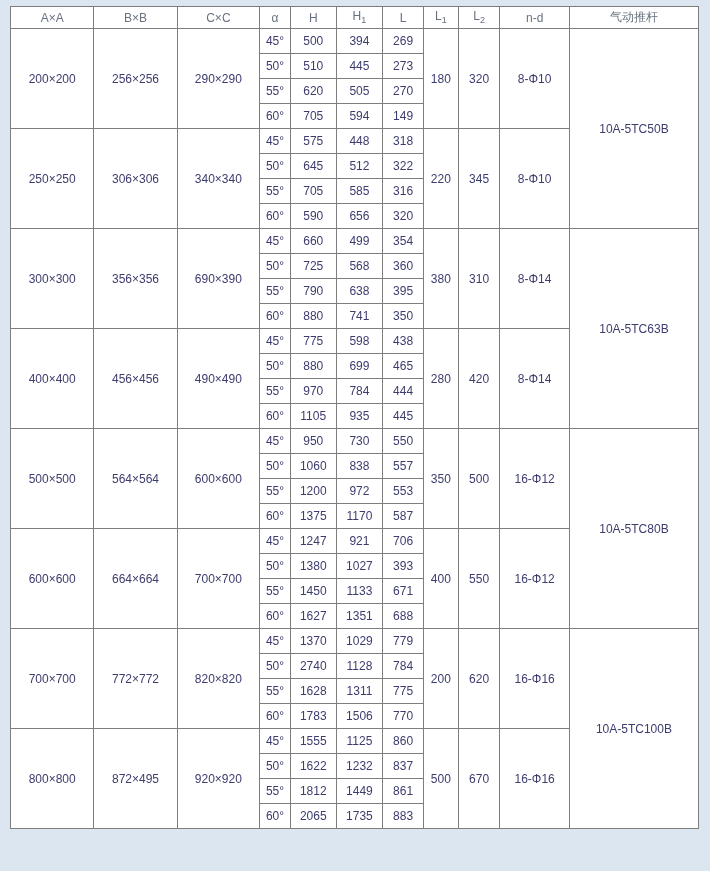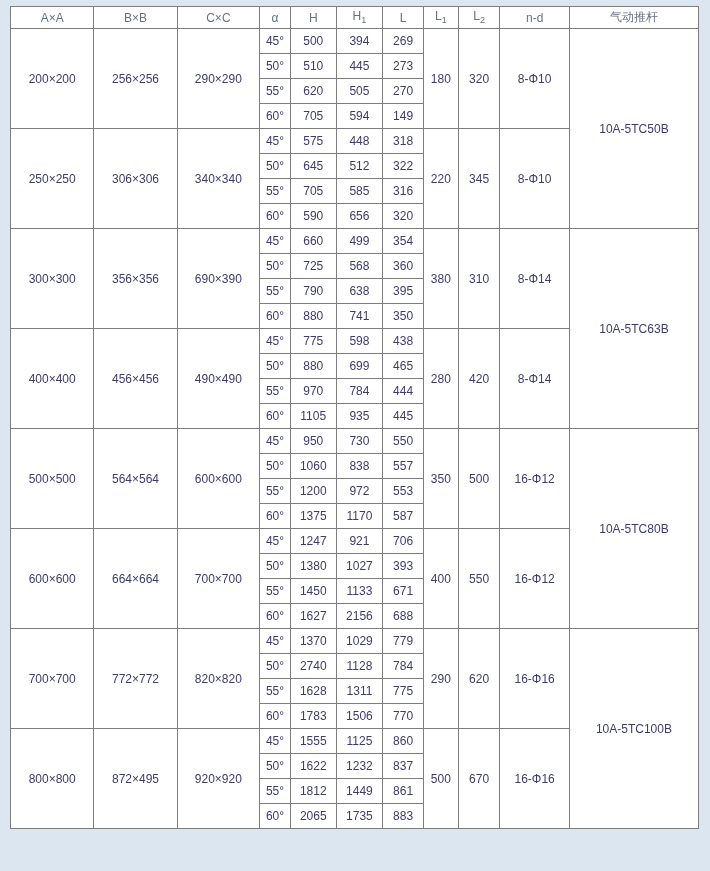--- a/index.html
+++ b/index.html
@@ -244,32 +244,32 @@
         </tr>
         <tr class="data-row">
           <td>55°</td>
           <td>1450</td>
           <td>1133</td>
           <td>671</td>
         </tr>
         <tr class="data-row">
           <td>60°</td>
           <td>1627</td>
-          <td>2156</td>
+          <td>1351</td>
           <td>688</td>
         </tr>
         <tr class="data-row">
           <td rowspan="4">700×700</td>
           <td rowspan="4">772×772</td>
           <td rowspan="4">820×820</td>
           <td>45°</td>
           <td>1370</td>
           <td>1029</td>
           <td>779</td>
-          <td rowspan="4">290</td>
+          <td rowspan="4">200</td>
           <td rowspan="4">620</td>
           <td rowspan="4">16-Φ16</td>
           <td rowspan="8">10A-5TC100B</td>
         </tr>
         <tr class="data-row">
           <td>50°</td>
           <td>2740</td>
           <td>1128</td>
           <td>784</td>
         </tr>

